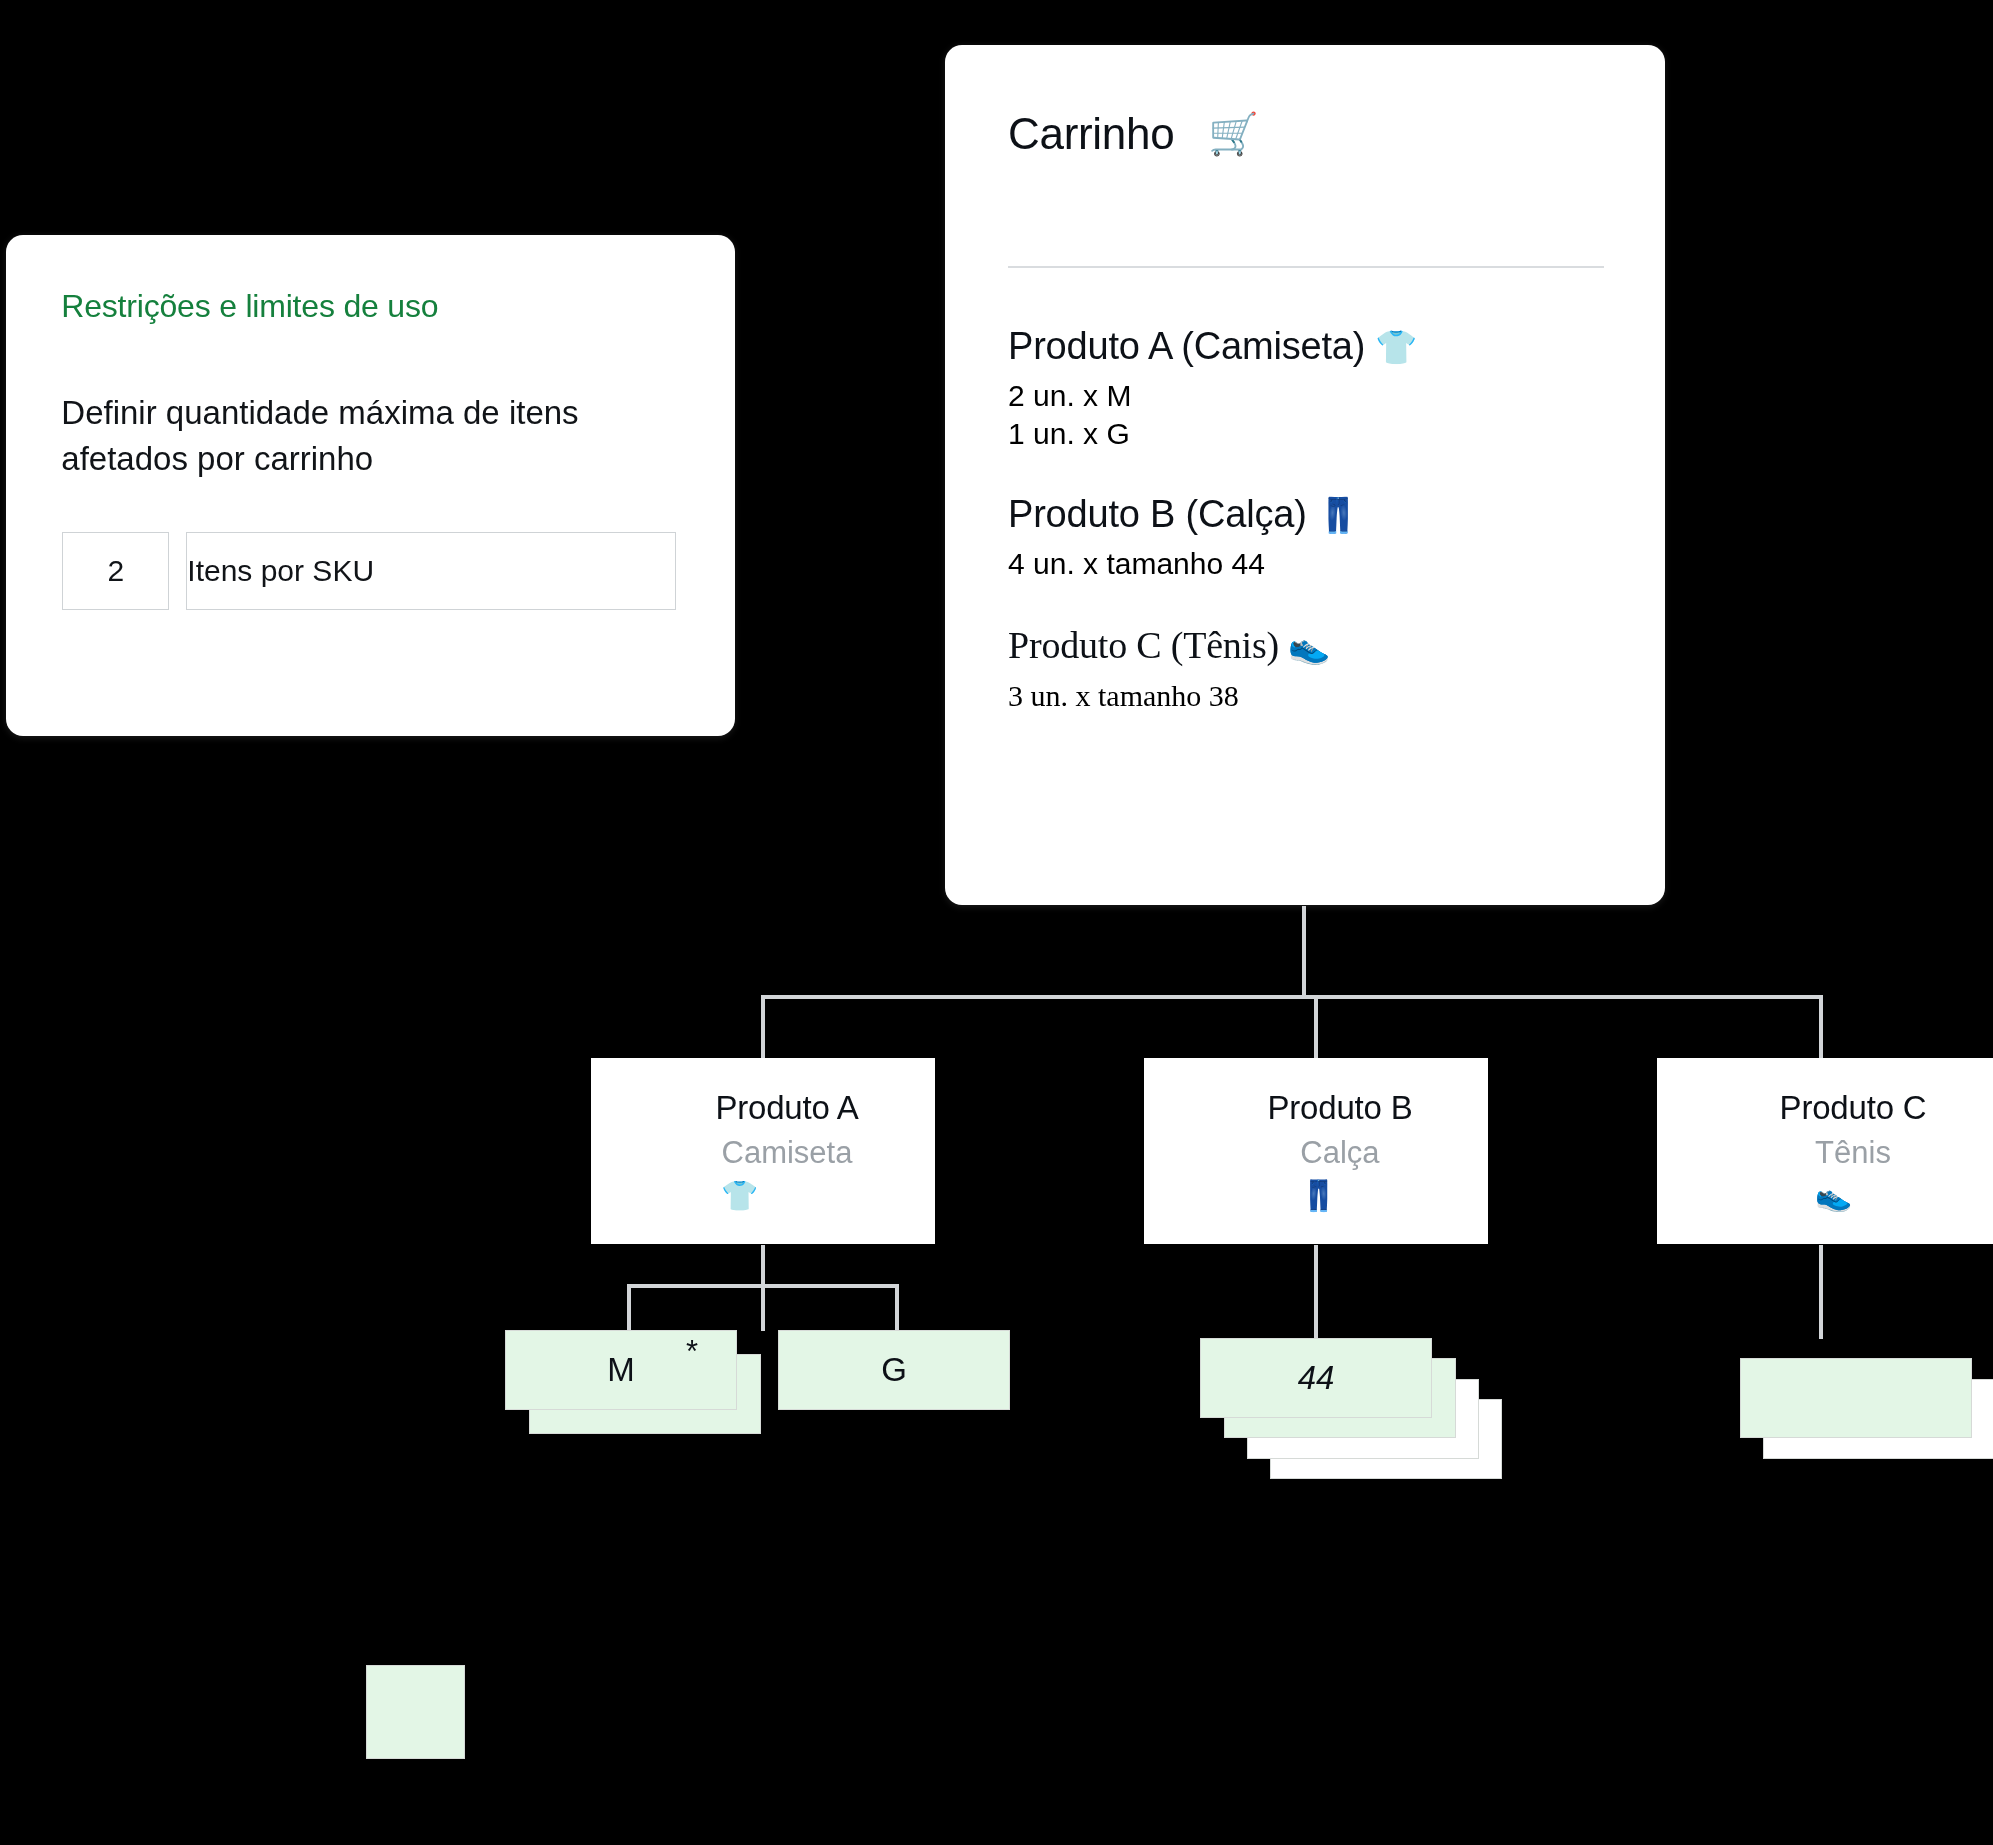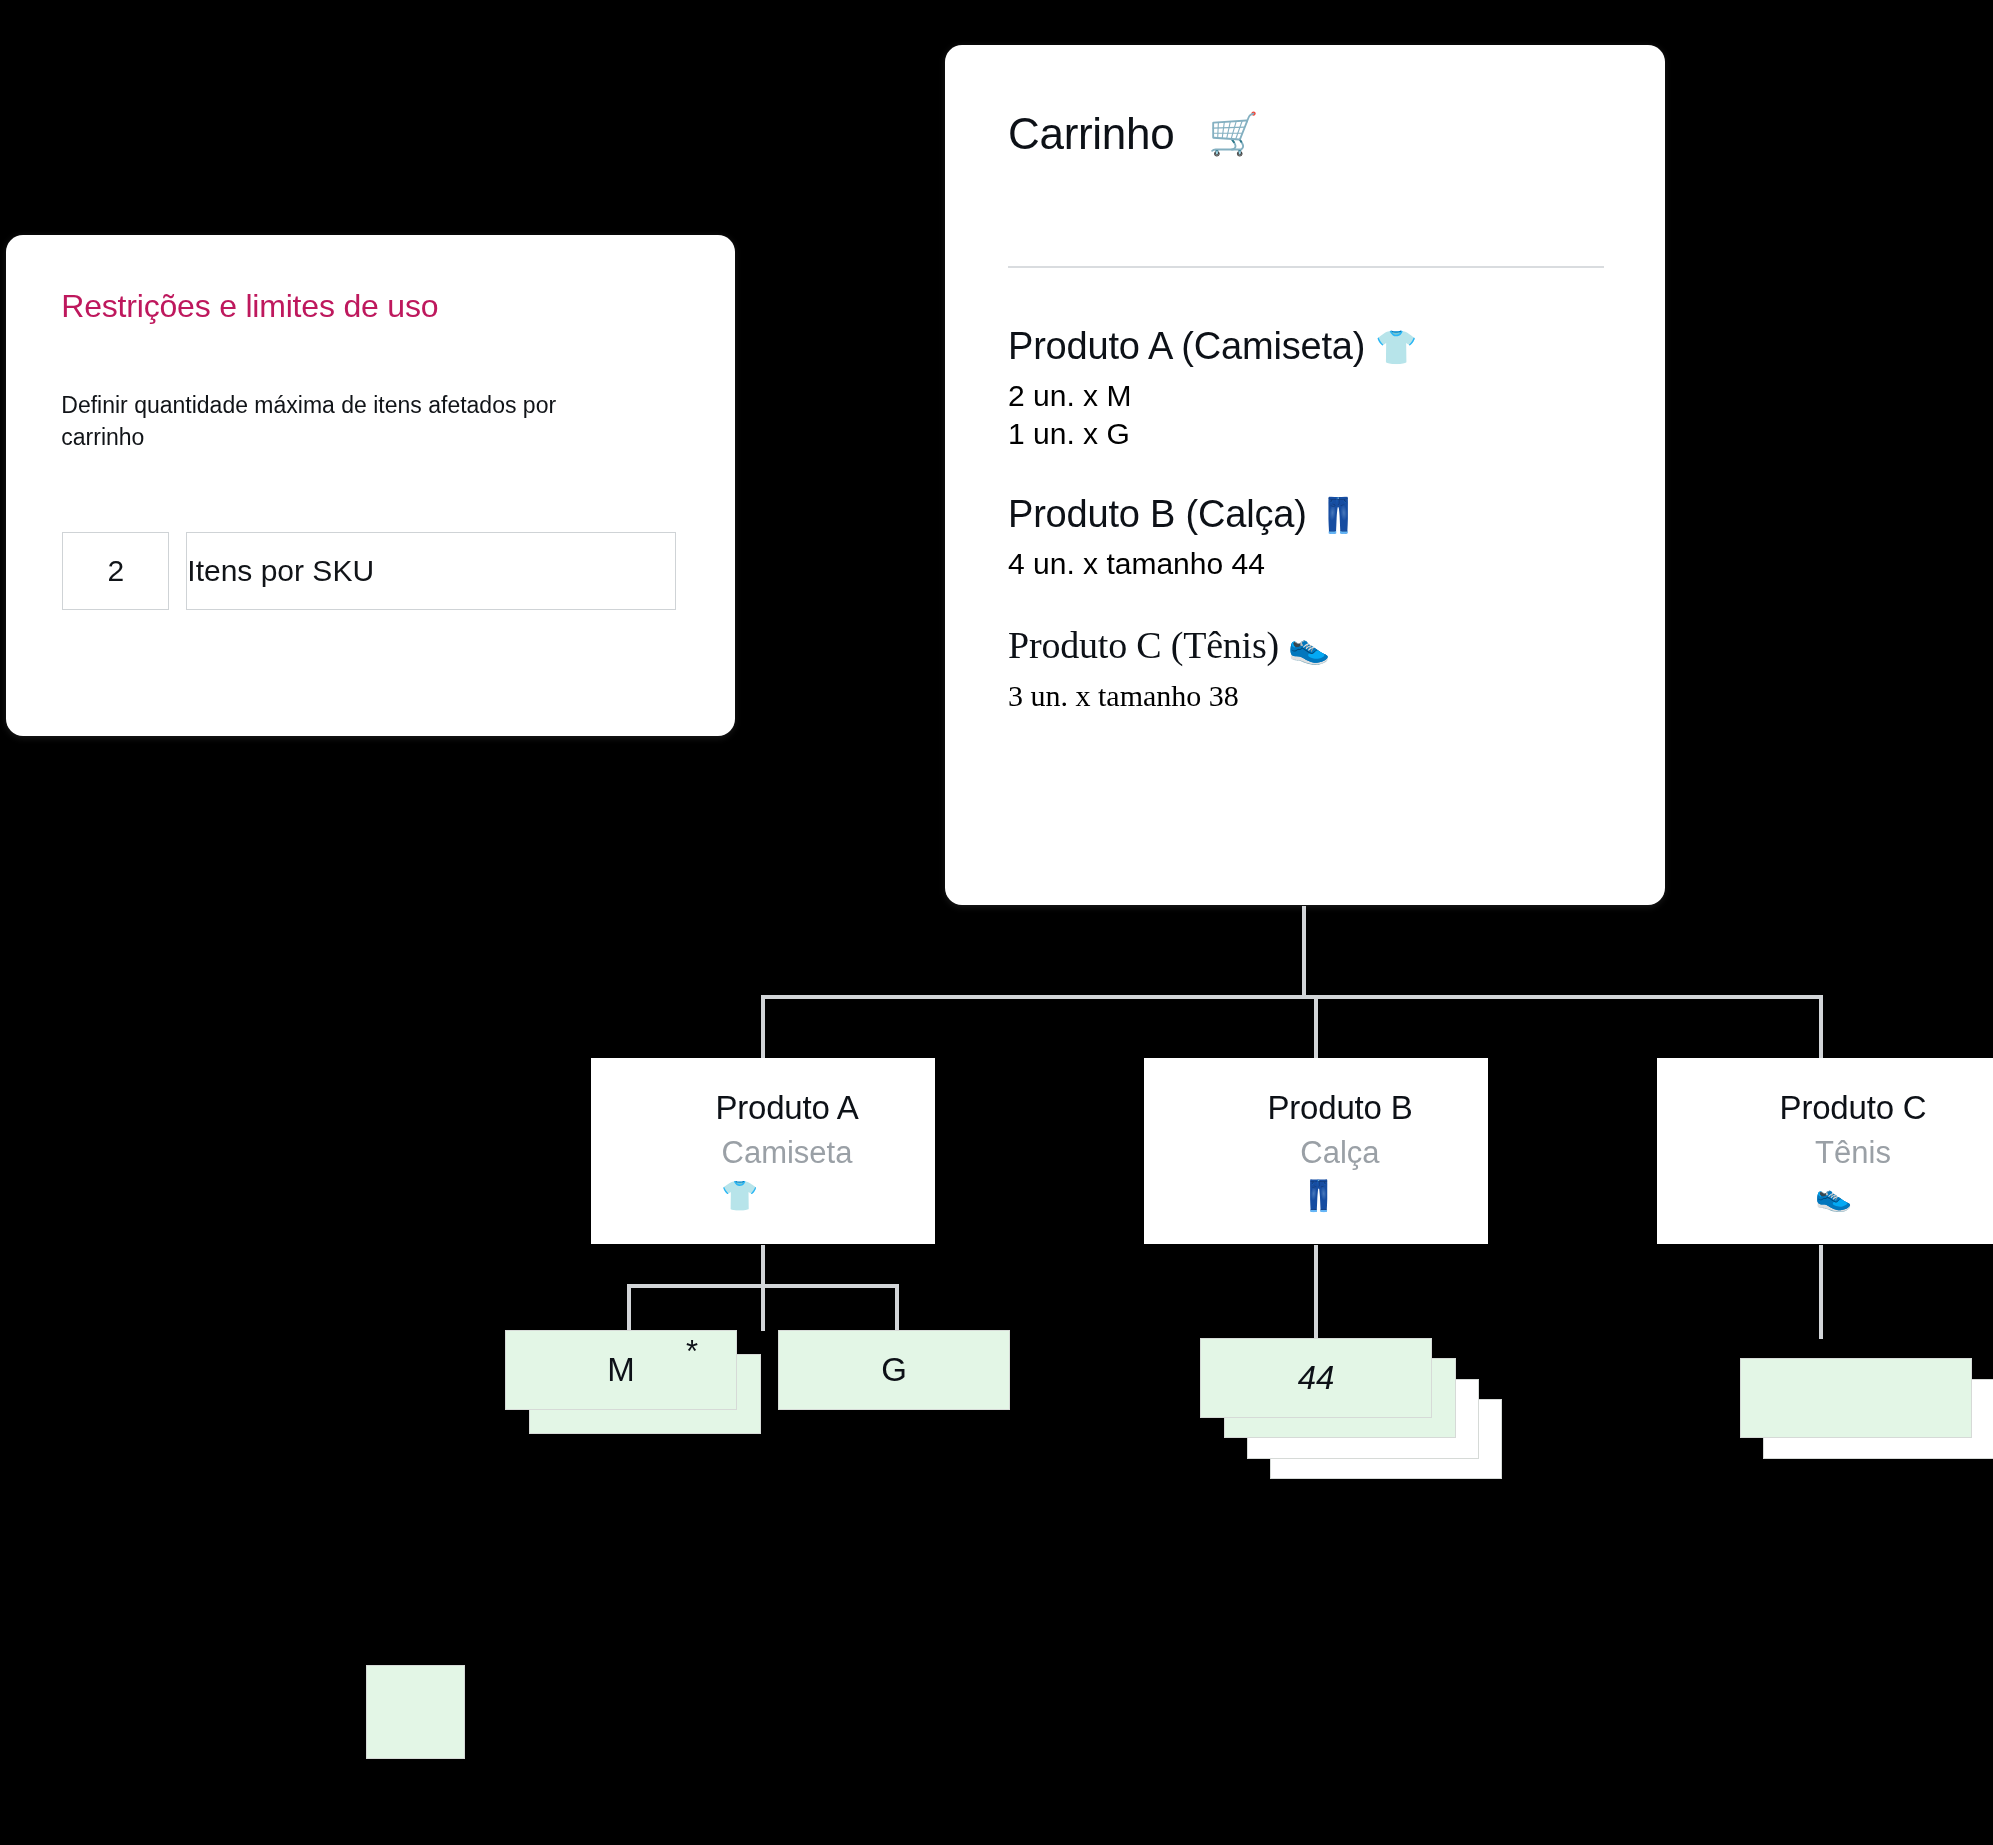--- a/index.html
+++ b/index.html
@@ -16,26 +16,26 @@
     position: absolute;
     background: #ffffff;
     border-radius: 17px;
     box-shadow: 0 1.6px 7.8px rgba(255,255,255,0.10);
   }
 
   
   #settings-card { left: 6.3px; top: 235px; width: 729px; height: 501px; }
   #settings-title {
     position: absolute; left: 55px; top: 53px;
-    font-size: 32px; font-weight: 400; color: #be185d; letter-spacing: -0.2px;
+    font-size: 32px; font-weight: 400; color: #15803d; letter-spacing: -0.2px;
     white-space: nowrap;
   }
   #settings-desc {
     position: absolute; left: 55px; top: 155px; width: 579px;
-    font-size: 23px; font-weight: 400; color: #111418; line-height: 1.38;
+    font-size: 33px; font-weight: 400; color: #111418; line-height: 1.38;
   }
   #qty-row { position: absolute; left: 56px; top: 297px; display: flex; align-items: stretch; }
   .field {
     border: 1.6px solid #cfd3d6; background: #fff; height: 78px;
     display: flex; align-items: center; font-size: 30px; color: #111418;
   }
   #qty-value { width: 107px; justify-content: center; }
   #qty-unit  { width: 490px; margin-left: 17px; }
 
   

